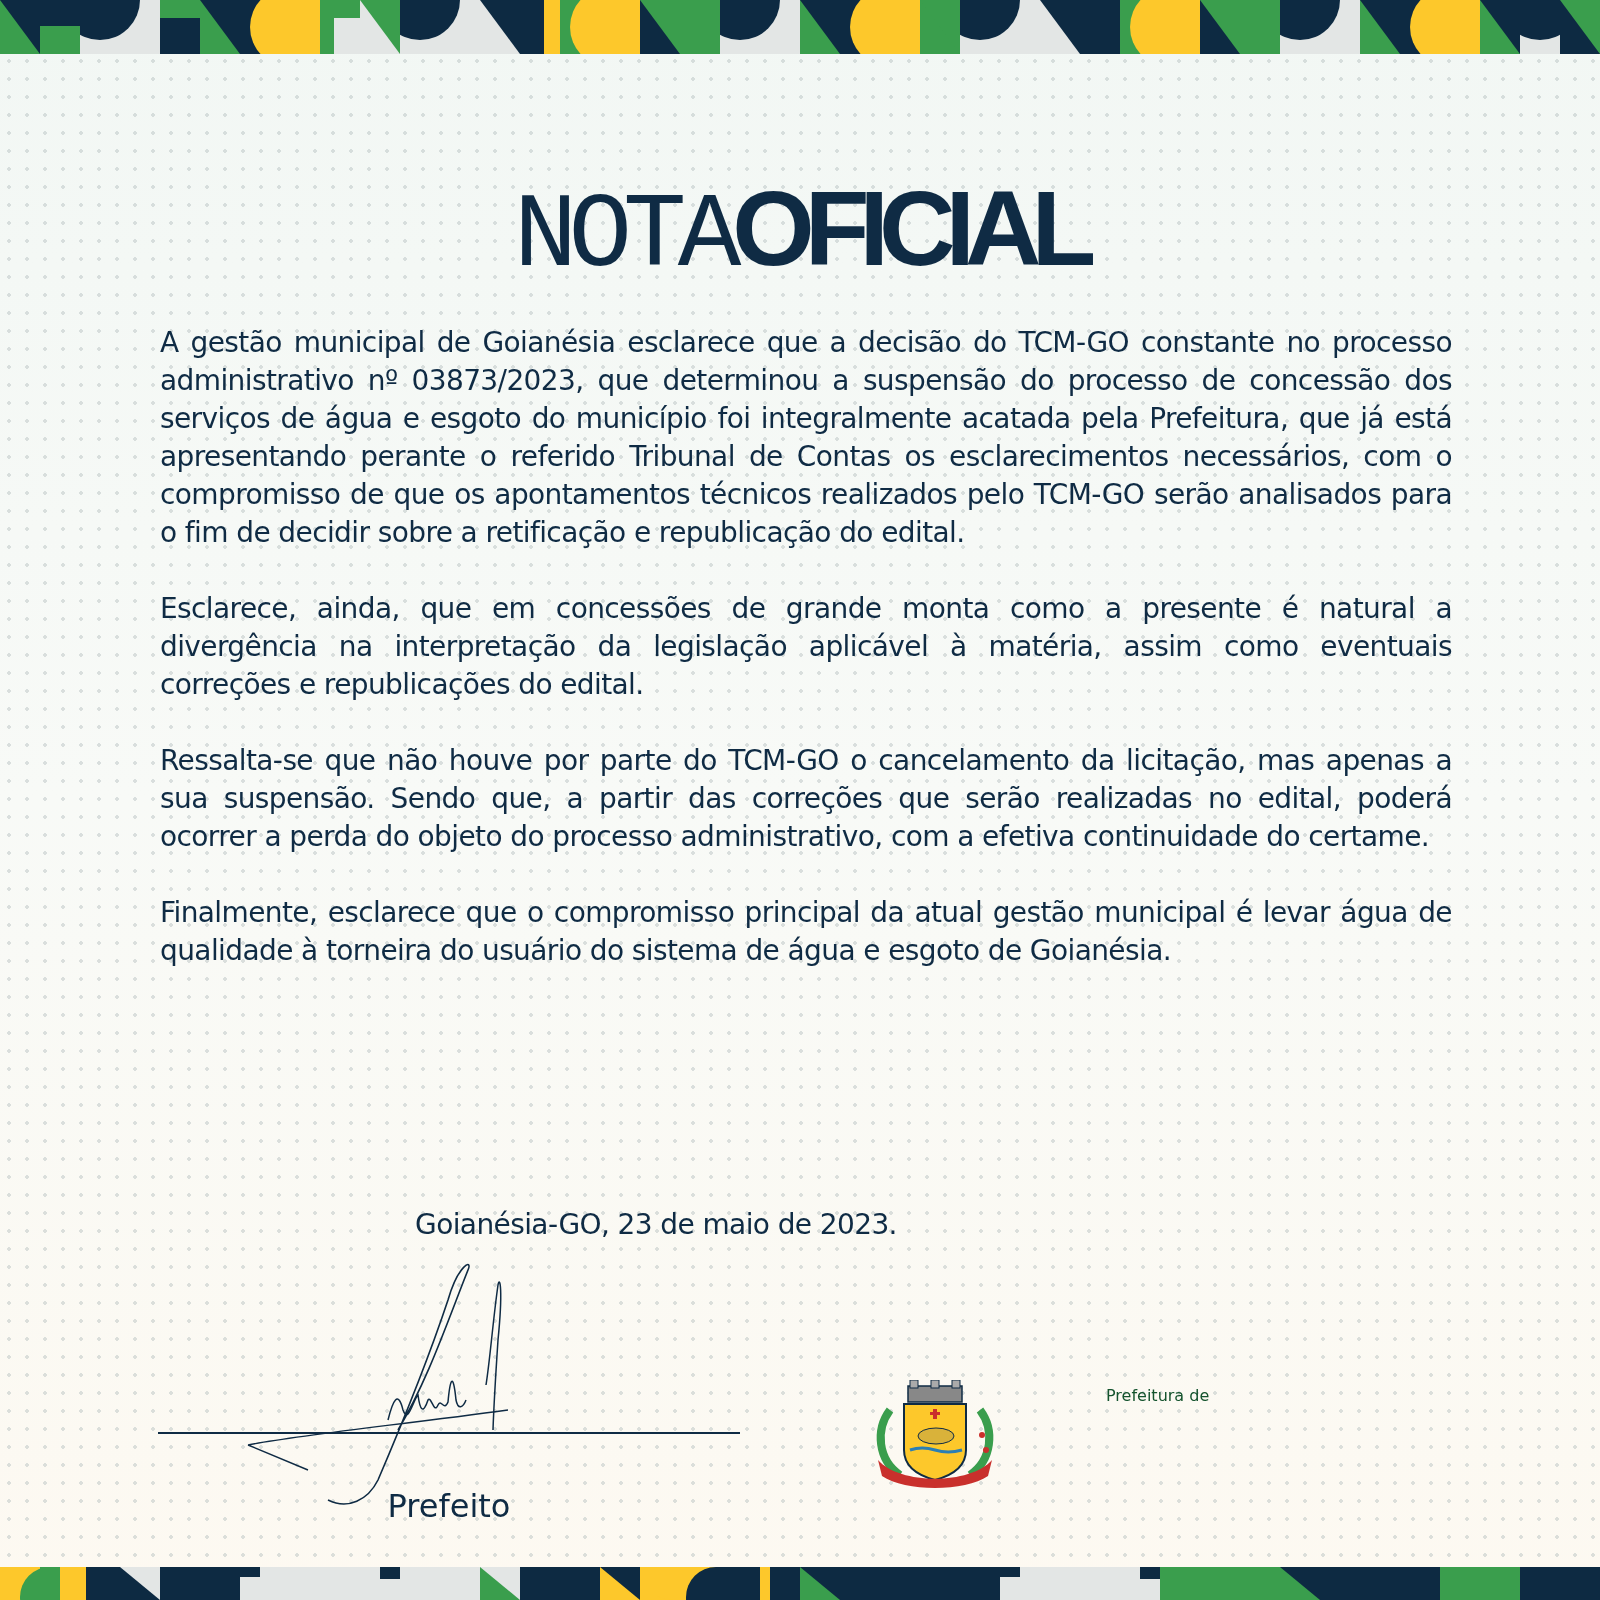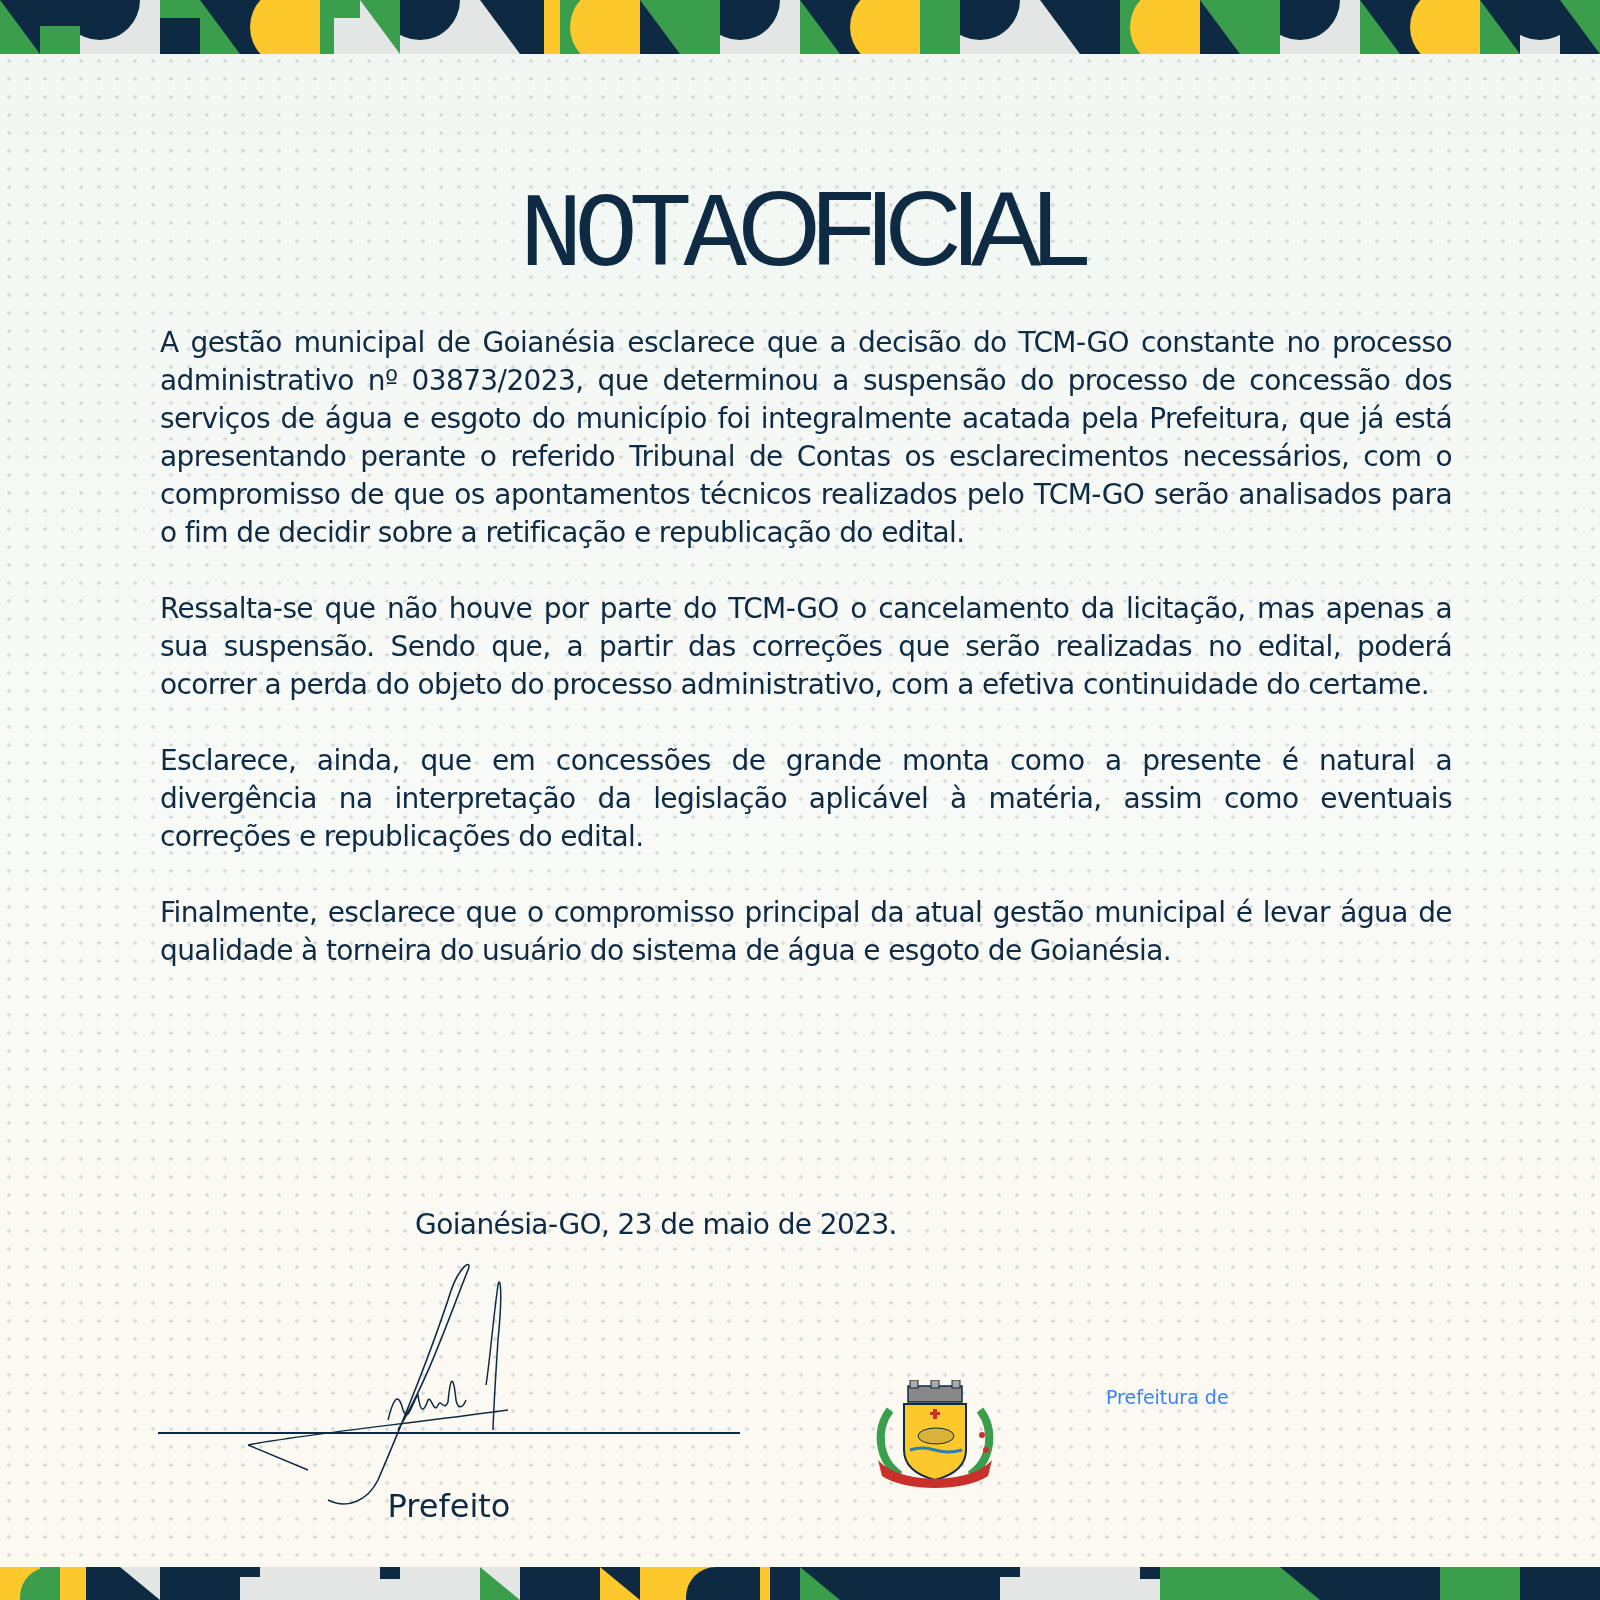--- a/index.html
+++ b/index.html
@@ -28,21 +28,21 @@
   .circ-left { width: 80px; height: 80px; border-radius: 50%; left: 10px; top: -13px; }
   .tri-a { width: 0; height: 0; border-left: 40px solid transparent; border-top: 54px solid; left: 0; top: 0; }
   .tri-b { width: 0; height: 0; border-right: 40px solid transparent; border-bottom: 54px solid; left: 0; top: 0; }
 
   .title {
     position: absolute; top: 168px; left: 0; width: 1600px; text-align: center;
     font-family: "Liberation Sans", sans-serif; font-size: 106px; line-height: 120px;
     letter-spacing: -9px; color: #0f2b44;
   }
   .title .light { font-weight: 400; font-family: Liberation Mono, monospace; }
-  .title .bold { font-weight: 400; letter-spacing: -10px; }
+  .title .bold { font-weight: 700; letter-spacing: -10px; }
 
   .body-text {
     position: absolute; left: 160px; top: 324px; width: 1292px;
     font-family: "DejaVu Sans", sans-serif; font-size: 28px; line-height: 38px;
     text-align: justify; color: #0f2b44; letter-spacing: -0.6px;
   }
   .body-text p { margin: 0 0 38px 0; }
 
   .date {
     position: absolute; top: 1206px; left: 0; width: 1312px; text-align: center;
@@ -57,21 +57,21 @@
     font-size: 42px; font-weight: 700; color: #0f2b44; letter-spacing: -0.5px;
   }
   .sig-role {
     position: absolute; left: 0; top: 227px; width: 582px; text-align: center;
     font-size: 32px; color: #0f2b44;
   }
 
   .logo { position: absolute; left: 870px; top: 1380px; width: 580px; height: 110px; }
   .crest { position: absolute; left: 0; top: 0; }
   .logo-small {
-    position: absolute; left: 236px; top: 6px; font-size: 19px; color: #3b82f6;
+    position: absolute; left: 236px; top: 6px; font-size: 16px; color: #14532d;
   }
   .logo-big {
     position: absolute; left: 148px; top: 16px; font-size: 74px; font-weight: 700;
     color: #0f2b44; letter-spacing: 0px; line-height: 90px;
   }
 </style>
 </head>
 <body>
 
 <div class="dots"></div>
@@ -199,22 +199,22 @@
       <div class="shape tri-b" style="border-bottom-color:#0d2a42"></div>
     </div>
 </div>
 
 <div class="title">
   <span class="light">NOTA</span><span class="bold">OFICIAL</span>
 </div>
 
 <div class="body-text">
   <p>A gestão municipal de Goianésia esclarece que a decisão do TCM-GO constante no processo administrativo nº 03873/2023, que determinou a suspensão do processo de concessão dos serviços de água e esgoto do município foi integralmente acatada pela Prefeitura, que já está apresentando perante o referido Tribunal de Contas os esclarecimentos necessários, com o compromisso de que os apontamentos técnicos realizados pelo TCM-GO serão analisados para o fim de decidir sobre a  retificação e republicação do edital.</p>
+  <p>Esclarece, ainda, que em concessões de grande monta como a presente é natural a divergência na interpretação da legislação aplicável à matéria, assim como eventuais correções e republicações do edital.</p>
   <p>Ressalta-se que não houve por parte do TCM-GO o cancelamento da licitação, mas apenas a sua suspensão. Sendo que, a partir das correções que serão realizadas no edital, poderá ocorrer a perda do objeto do processo administrativo, com a efetiva continuidade do certame.</p>
-  <p>Esclarece, ainda, que em concessões de grande monta como a presente é natural a divergência na interpretação da legislação aplicável à matéria, assim como eventuais correções e republicações do edital.</p>
   <p>Finalmente, esclarece que o compromisso principal da atual gestão municipal é levar água de qualidade à torneira do usuário do sistema de água e esgoto de Goianésia.</p>
 </div>
 
 <div class="date">Goianésia-GO, 23 de maio de 2023.</div>
 
 <div class="sig-block">
   <svg class="sig-svg" width="582" height="260" viewBox="0 0 582 260">
     <path d="M240 170 C 270 120, 290 60, 310 10 C 315 -2, 300 5, 290 40 C 270 100, 250 150, 220 220 C 210 240, 190 250, 170 240" fill="none" stroke="#0f2b44" stroke-width="1.6"></path>
     <path d="M90 185 C 140 175, 240 165, 350 150 M90 185 L 150 210" fill="none" stroke="#0f2b44" stroke-width="1.4"></path>
     <path d="M230 160 C 235 140, 240 130, 245 150 C 250 165, 255 140, 260 135 C 262 150, 265 155, 270 140 C 273 135, 276 155, 280 145 C 283 138, 286 152, 290 142 C 292 120, 295 110, 298 140 C 300 150, 305 148, 308 140" fill="none" stroke="#0f2b44" stroke-width="1.5"></path>

